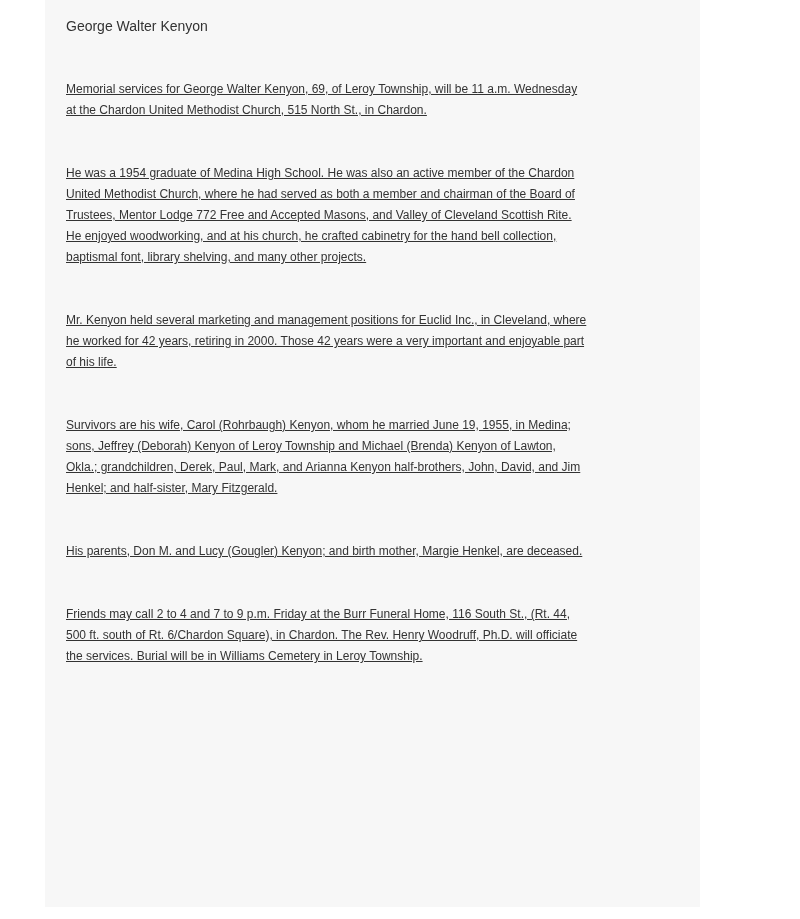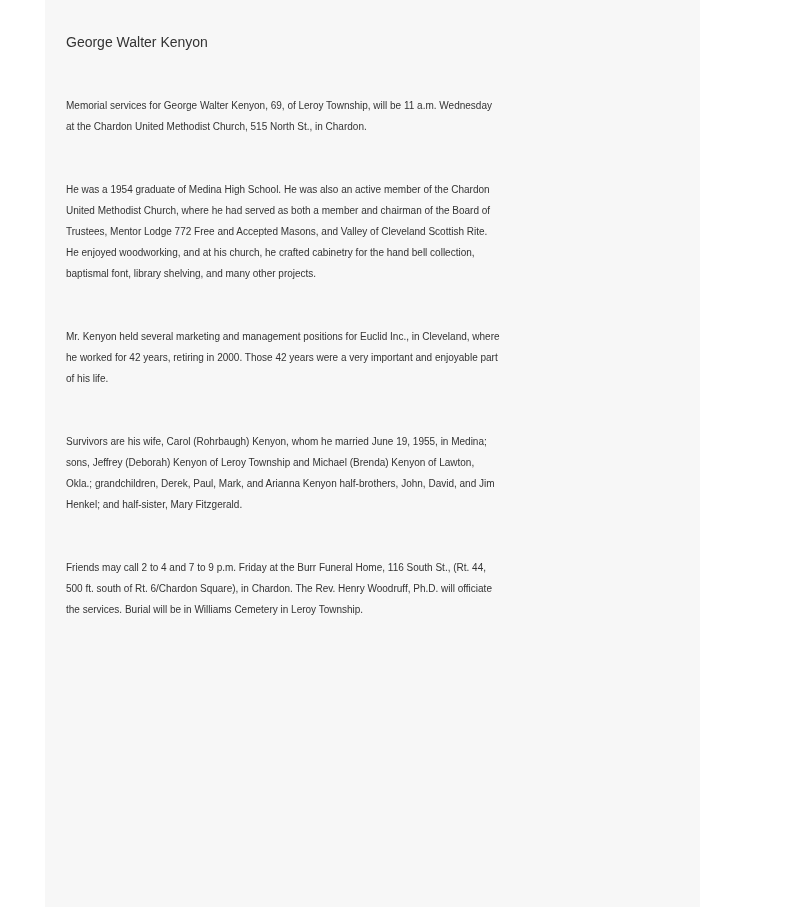--- a/index.html
+++ b/index.html
@@ -16,35 +16,36 @@
     font-family:"Liberation Sans","DejaVu Sans",sans-serif;
     overflow:hidden;
   }
   .doc-panel{
     position:absolute;
     left:45px;
     top:0;
     width:655px;
     height:907px;
     background:var(--panel-bg);
-    padding:32px 14px 0 21px;
+    padding:16px 14px 0 21px;
   }
   .doc-title{
     font-size:14px;
     line-height:21px;
     color:var(--text);
     margin:0 0 42px 0;
     font-weight:normal;
   }
   .doc-panel p{
-    font-size:10px;
+    font-size:12px;
     line-height:21px;
     color:var(--text);
     margin:0 0 42px 0;
     white-space:pre-line;
+    text-decoration:underline;
   }
 </style>
 </head>
 <body>
 
 <div class="doc-panel">
   <h1 class="doc-title">George Walter Kenyon</h1>
 
   <p>Memorial services for George Walter Kenyon, 69, of Leroy Township, will be 11 a.m. Wednesday
 at the Chardon United Methodist Church, 515 North St., in Chardon.</p>
@@ -59,18 +60,19 @@
 
   <p>Mr. Kenyon held several marketing and management positions for Euclid Inc., in Cleveland, where
 he worked for 42 years, retiring in 2000. Those 42 years were a very important and enjoyable part
 of his life.</p>
 
   <p>Survivors are his wife, Carol (Rohrbaugh) Kenyon, whom he married June 19, 1955, in Medina;
 sons, Jeffrey (Deborah) Kenyon of Leroy Township and Michael (Brenda) Kenyon of Lawton,
 Okla.; grandchildren, Derek, Paul, Mark, and Arianna Kenyon half-brothers, John, David, and Jim
 Henkel; and half-sister, Mary Fitzgerald.</p>
 
+  <p>His parents, Don M. and Lucy (Gougler) Kenyon; and birth mother, Margie Henkel, are deceased.</p>
 
   <p>Friends may call 2 to 4 and 7 to 9 p.m. Friday at the Burr Funeral Home, 116 South St., (Rt. 44,
 500 ft. south of Rt. 6/Chardon Square), in Chardon. The Rev. Henry Woodruff, Ph.D. will officiate
 the services. Burial will be in Williams Cemetery in Leroy Township.</p>
 
 </div>
 
 </body></html>

